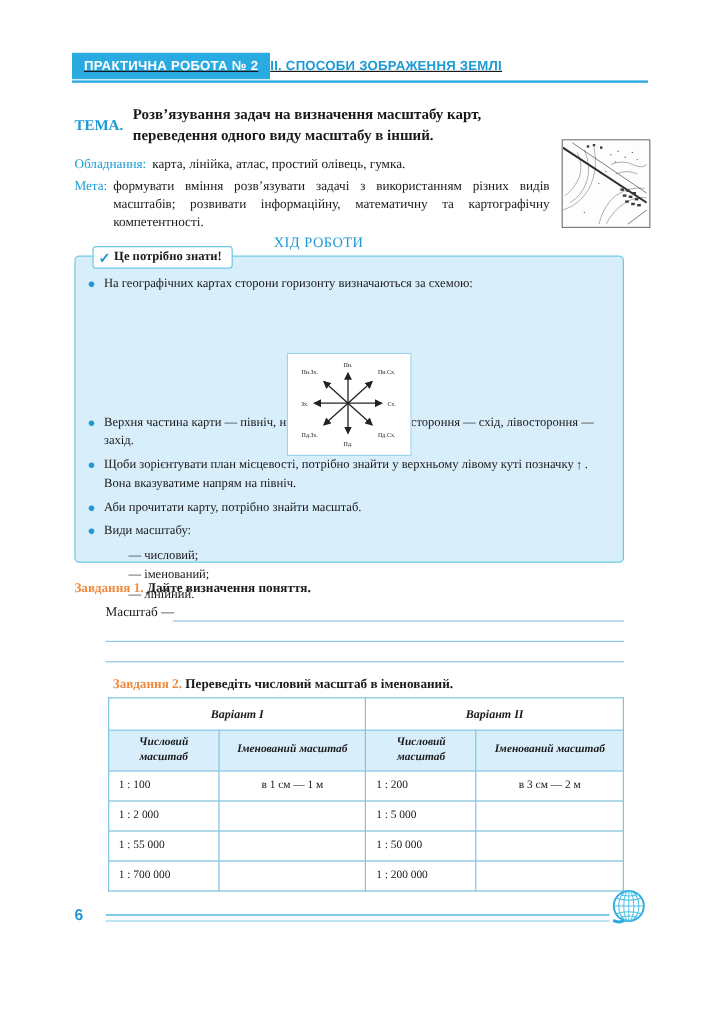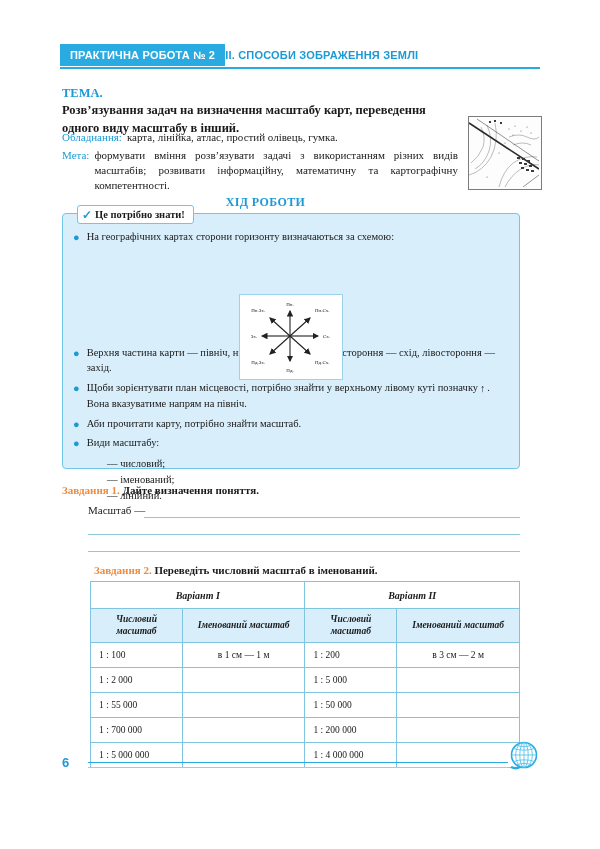--- a/index.html
+++ b/index.html
@@ -25,20 +25,21 @@
 
   
   .runhead {
     position: absolute;
     left: 60px;
     top: 44px;
     width: 480px;
     height: 22px;
     display: flex;
     align-items: stretch;
+    text-decoration: underline;
   }
   .runhead-badge {
     background: #29abe2;
     color: #ffffff;
     font-family: "Liberation Sans", sans-serif;
     font-weight: bold;
     font-size: 11px;
     letter-spacing: 0.2px;
     display: flex;
     align-items: center;
@@ -67,22 +68,21 @@
 
   
   .theme {
     position: absolute;
     left: 62px;
     top: 86px;
     width: 400px;
   }
   .theme-row {
     display: flex;
-    align-items: flex-start;
-    flex-direction: column;
+    align-items: center;
   }
   .theme-label {
     color: #1b9ad6;
     font-weight: bold;
     font-size: 12.5px;
     white-space: nowrap;
     margin-right: 8px;
   }
   .theme-text {
     font-weight: bold;
@@ -127,21 +127,21 @@
   }
 
   
   .workflow-heading {
     position: absolute;
     left: 0;
     top: 195px;
     width: 531px;
     text-align: center;
     color: #1b9ad6;
-    font-weight: bold;
+    font-weight: normal;
     font-size: 12px;
     letter-spacing: 0.4px;
   }
 
   
   .ntk-box {
     position: absolute;
     left: 62px;
     top: 213px;
     width: 458px;
@@ -511,26 +511,20 @@
         <td class="named"></td>
         <td class="num">1 : 50 000</td>
         <td class="named"></td>
       </tr>
       <tr>
         <td class="num">1 : 700 000</td>
         <td class="named"></td>
         <td class="num">1 : 200 000</td>
         <td class="named"></td>
       </tr>
-      <tr>
-        <td class="num">1 : 5 000 000</td>
-        <td class="named"></td>
-        <td class="num">1 : 4 000 000</td>
-        <td class="named"></td>
-      </tr>
     </tbody>
   </table>
 
   <div class="folio">6</div>
   <div class="footer-rule"></div>
   <div class="globe">
     <svg width="34" height="34" viewBox="0 0 34 34">
       <path d="M6 27 Q12 30 16 26" stroke="#29abe2" stroke-width="2.4" fill="none"></path>
       <circle cx="19" cy="15" r="12.5" fill="#ffffff" stroke="#29abe2" stroke-width="1.6"></circle>
       <g stroke="#4fc0e8" stroke-width="0.85" fill="none">

